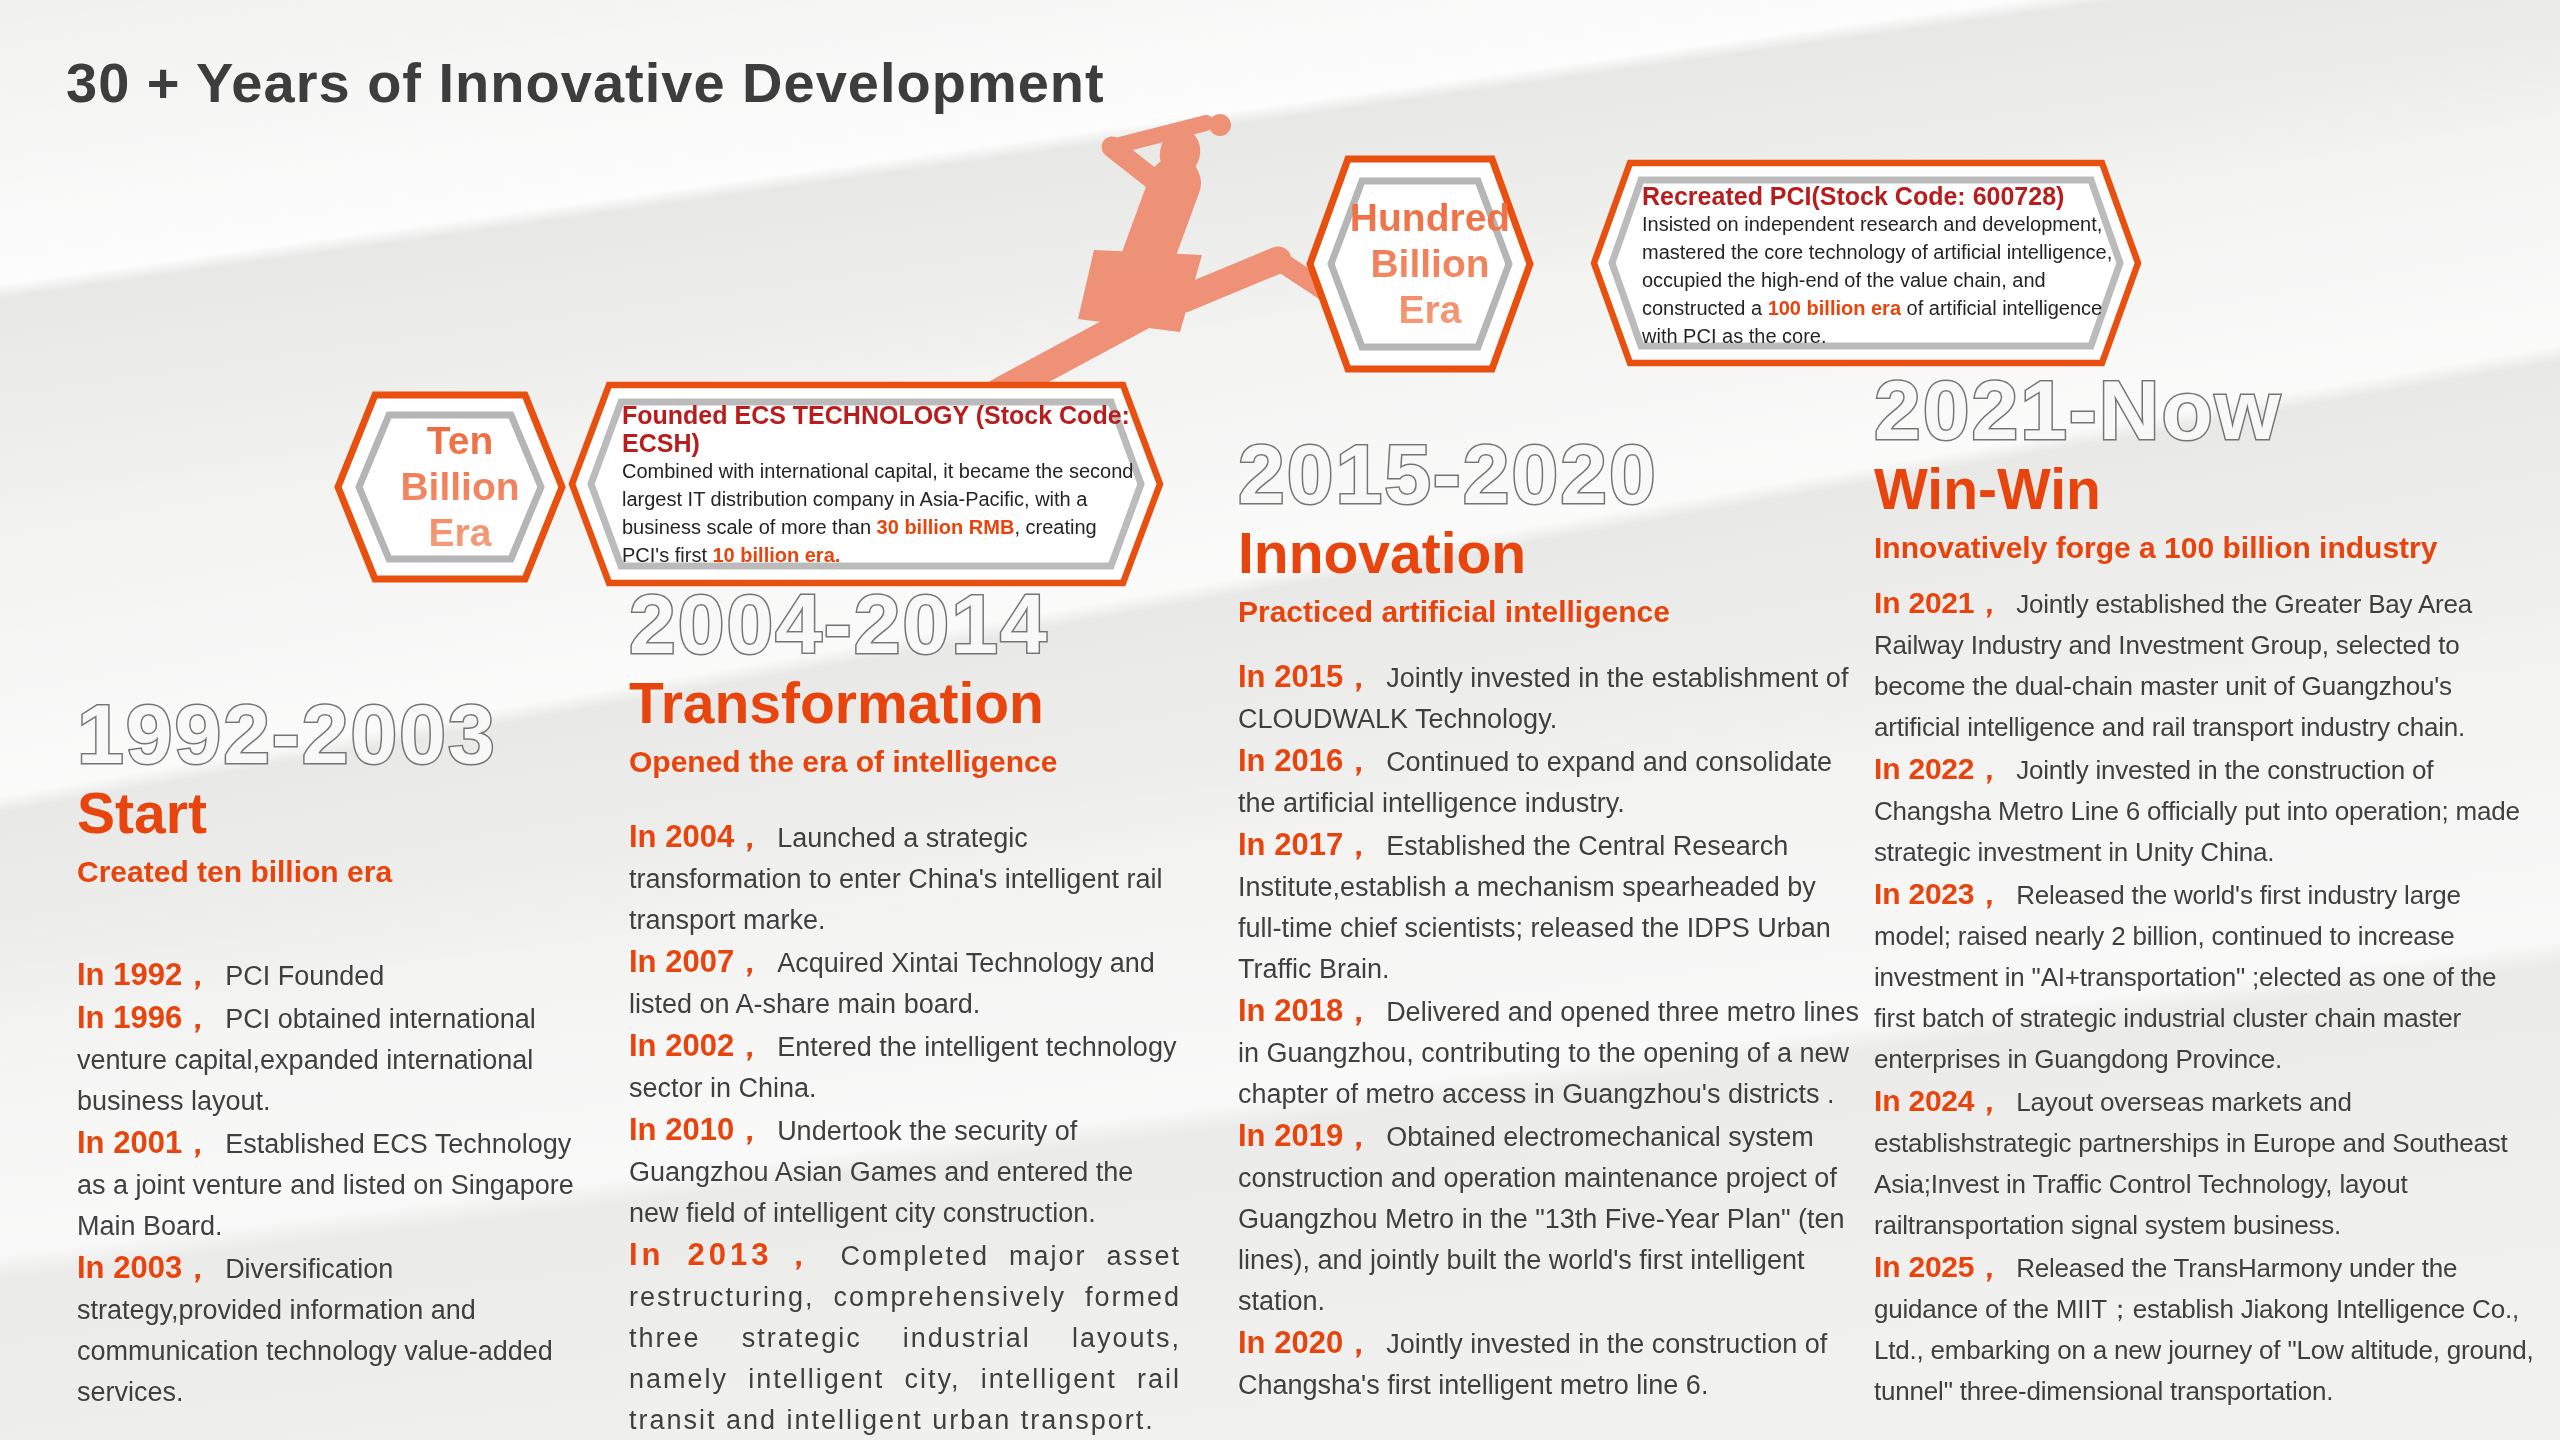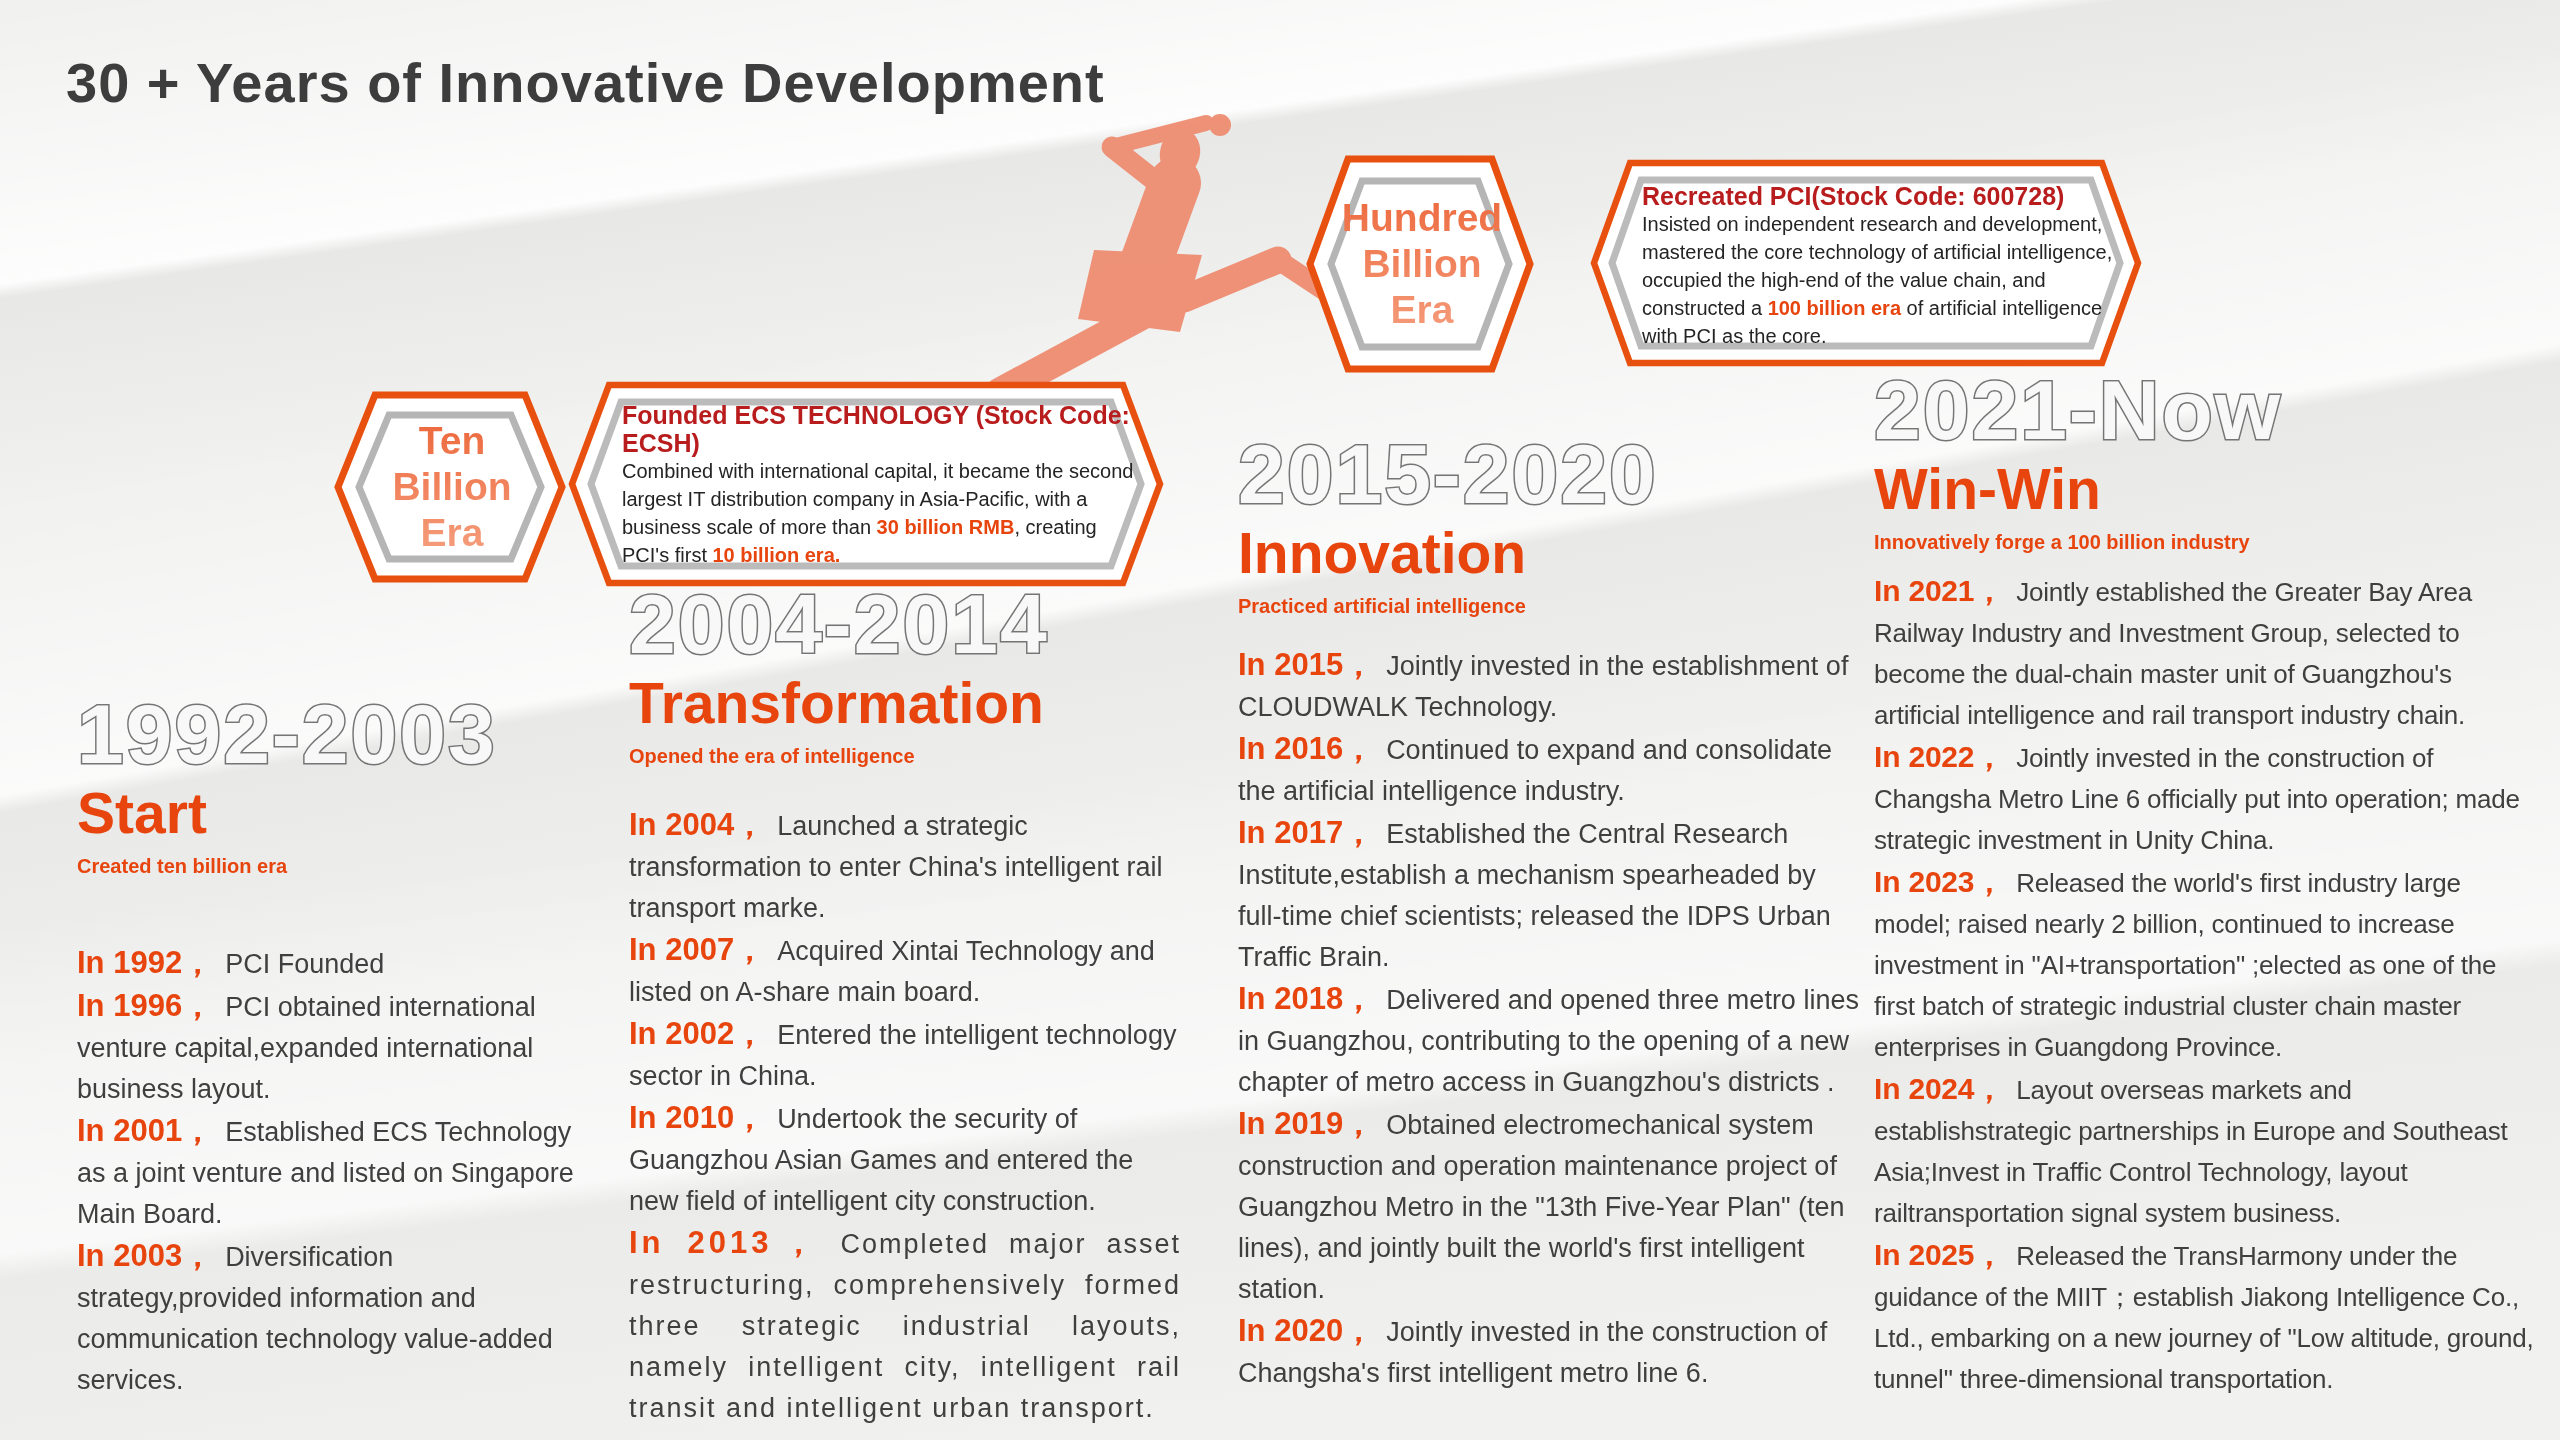--- a/index.html
+++ b/index.html
@@ -32,21 +32,21 @@
 
   
   .runner { position:absolute; left:928px; top:103px; width:440px; height:335px; opacity:.96; }
 
   
   .badge { position:absolute; }
   .badge svg { position:absolute; left:0; top:0; width:100%; height:100%; }
   .badge-ten { left:334px; top:388px; width:232px; height:198px; }
   .badge-hundred { left:1306px; top:150px; width:228px; height:228px; }
   .badge-label {
-    position:absolute; left:2px; top:0; width:100%; height:100%;
+    position:absolute; left:10px; top:0; width:100%; height:100%;
     display:flex; flex-direction:column; align-items:center; justify-content:center;
     font-weight:bold; font-size:39px; line-height:1.18; text-align:right;
     background:linear-gradient(180deg,#ec6336 10%,#f7a788 95%);
     -webkit-background-clip:text; background-clip:text; color:transparent;
   }
   .badge-line { display:block; }
 
   
   .callout { position:absolute; }
   .callout svg { position:absolute; left:0; top:0; width:100%; height:100%; }
@@ -64,21 +64,21 @@
   .era2 { left:629px;  top:582px; width:552px; }
   .era3 { left:1238px; top:432px; width:628px; }
   .era4 { left:1874px; top:368px; width:660px; }
 
   .era-years {
     font-size:84px; font-weight:bold; line-height:1; letter-spacing:2px;
     color:#f8f8f8; -webkit-text-stroke:3px #757575; paint-order:stroke fill;
     white-space:nowrap;
   }
   .era-title { margin-top:6px; font-size:57px; line-height:1.12; font-weight:bold; color:#e8440d; }
-  .era-subtitle { margin-top:8px; font-size:20px; line-height:1.2; font-weight:bold; color:#e8440d; }
+  .era-subtitle { margin-top:8px; font-size:30px; line-height:1.2; font-weight:bold; color:#e8440d; }
 
   .era-events { font-size:27px; line-height:41px; color:#3f3f3f; }
   .era1 .era-events { margin-top:64px; }
   .era2 .era-events { margin-top:36px; }
   .era3 .era-events { margin-top:26px; }
   .era4 .era-events { margin-top:16px; font-size:26px; line-height:41px; letter-spacing:-0.2px; }
 
   .event { margin:0; }
   .event-year { color:#e8440d; font-weight:bold; font-size:31px; margin-right:12px; }
   .era4 .event-year { font-size:30px; }

